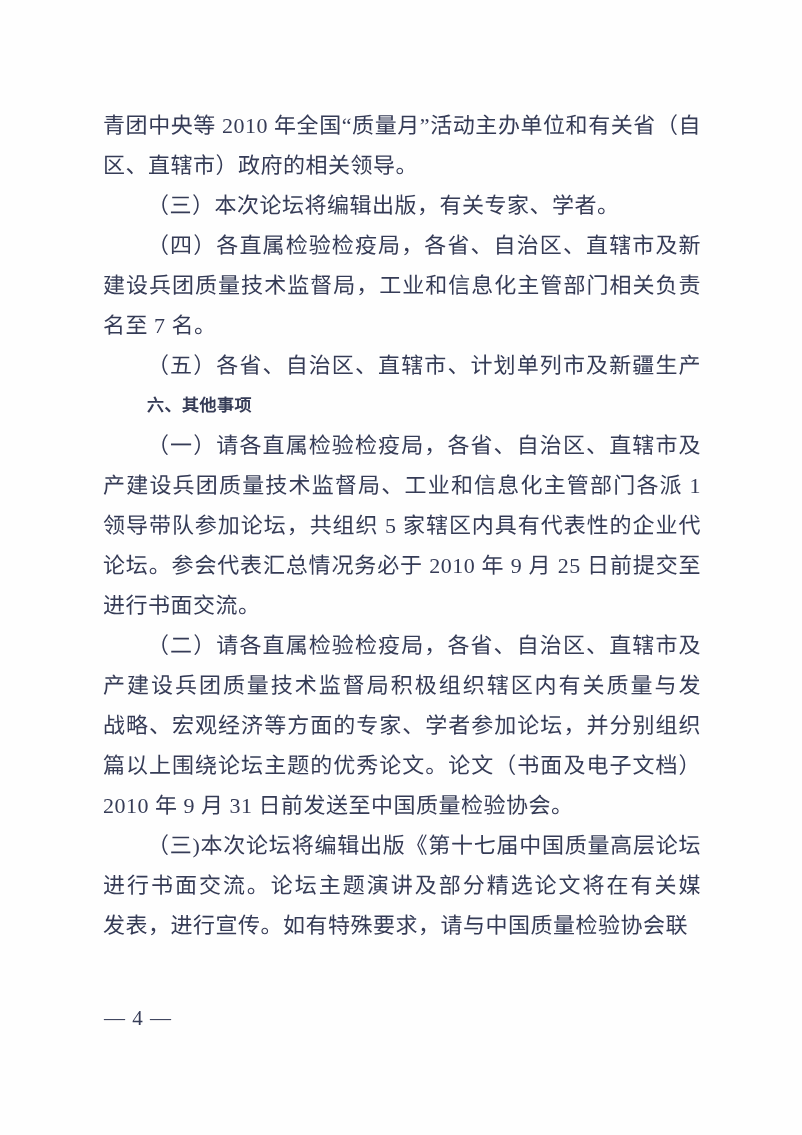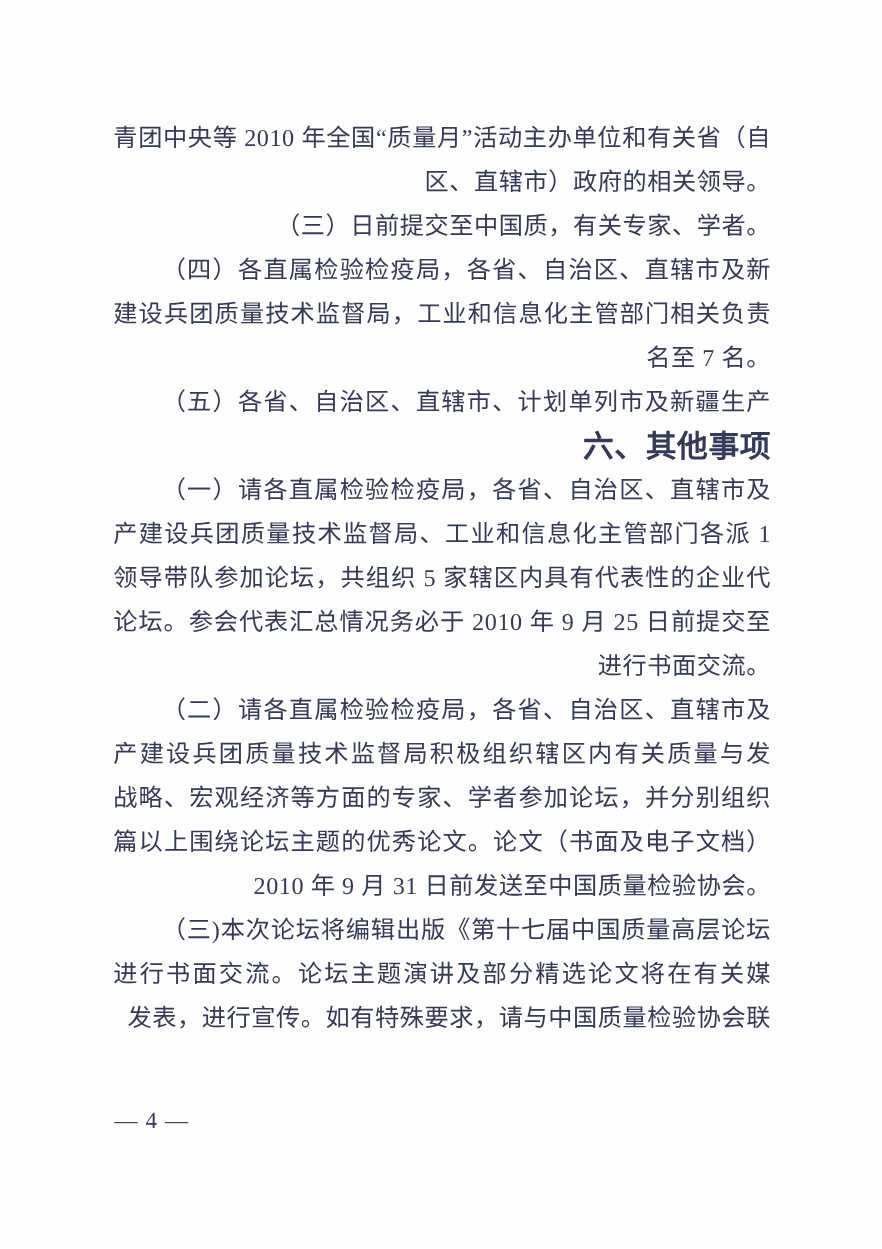--- a/index.html
+++ b/index.html
@@ -29,52 +29,52 @@
     overflow: hidden;
     letter-spacing: 0.5px;
   }
   
   .full {
     text-align: justify;
     text-align-last: justify;
   }
   
   .end {
-    text-align: right;
+    text-align: left;
   }
   
   .indent {
     padding-left: 44px;
   }
   .indent.full {
     width: 554px;
   }
   .heading {
     font-weight: 700;
-    font-family: Liberation Sans, sans-serif;
-    font-size: 28px;
+    font-family: Liberation Serif, serif;
+    font-size: 17px;
   }
   .page-number {
     position: absolute;
     left: 104px;
     top: 1002px;
     font-size: 21px;
     line-height: 32px;
     letter-spacing: 1px;
     color: #353b56;
   }
 </style>
 </head>
 <body>
 
 <div class="page">
   <div class="content">
     <div class="line full">青团中央等 2010 年全国“质量月”活动主办单位和有关省（自治</div>
     <div class="line end">区、直辖市）政府的相关领导。</div>
-    <div class="line end indent">（三）日前提交至中国质，有关专家、学者。</div>
+    <div class="line end indent">（三）本次论坛将编辑出版，有关专家、学者。</div>
     <div class="line full indent">（四）各直属检验检疫局，各省、自治区、直辖市及新疆生产</div>
     <div class="line full">建设兵团质量技术监督局，工业和信息化主管部门相关负责人 1</div>
     <div class="line end">名至 7 名。</div>
     <div class="line full indent">（五）各省、自治区、直辖市、计划单列市及新疆生产建设兵</div>
     <div class="line end indent heading">六、其他事项</div>
     <div class="line full indent">（一）请各直属检验检疫局，各省、自治区、直辖市及新疆生</div>
     <div class="line full">产建设兵团质量技术监督局、工业和信息化主管部门各派 1 名主管</div>
     <div class="line full">领导带队参加论坛，共组织 5 家辖区内具有代表性的企业代表参加</div>
     <div class="line full">论坛。参会代表汇总情况务必于 2010 年 9 月 25 日前提交至中国质</div>
     <div class="line end">进行书面交流。</div>

